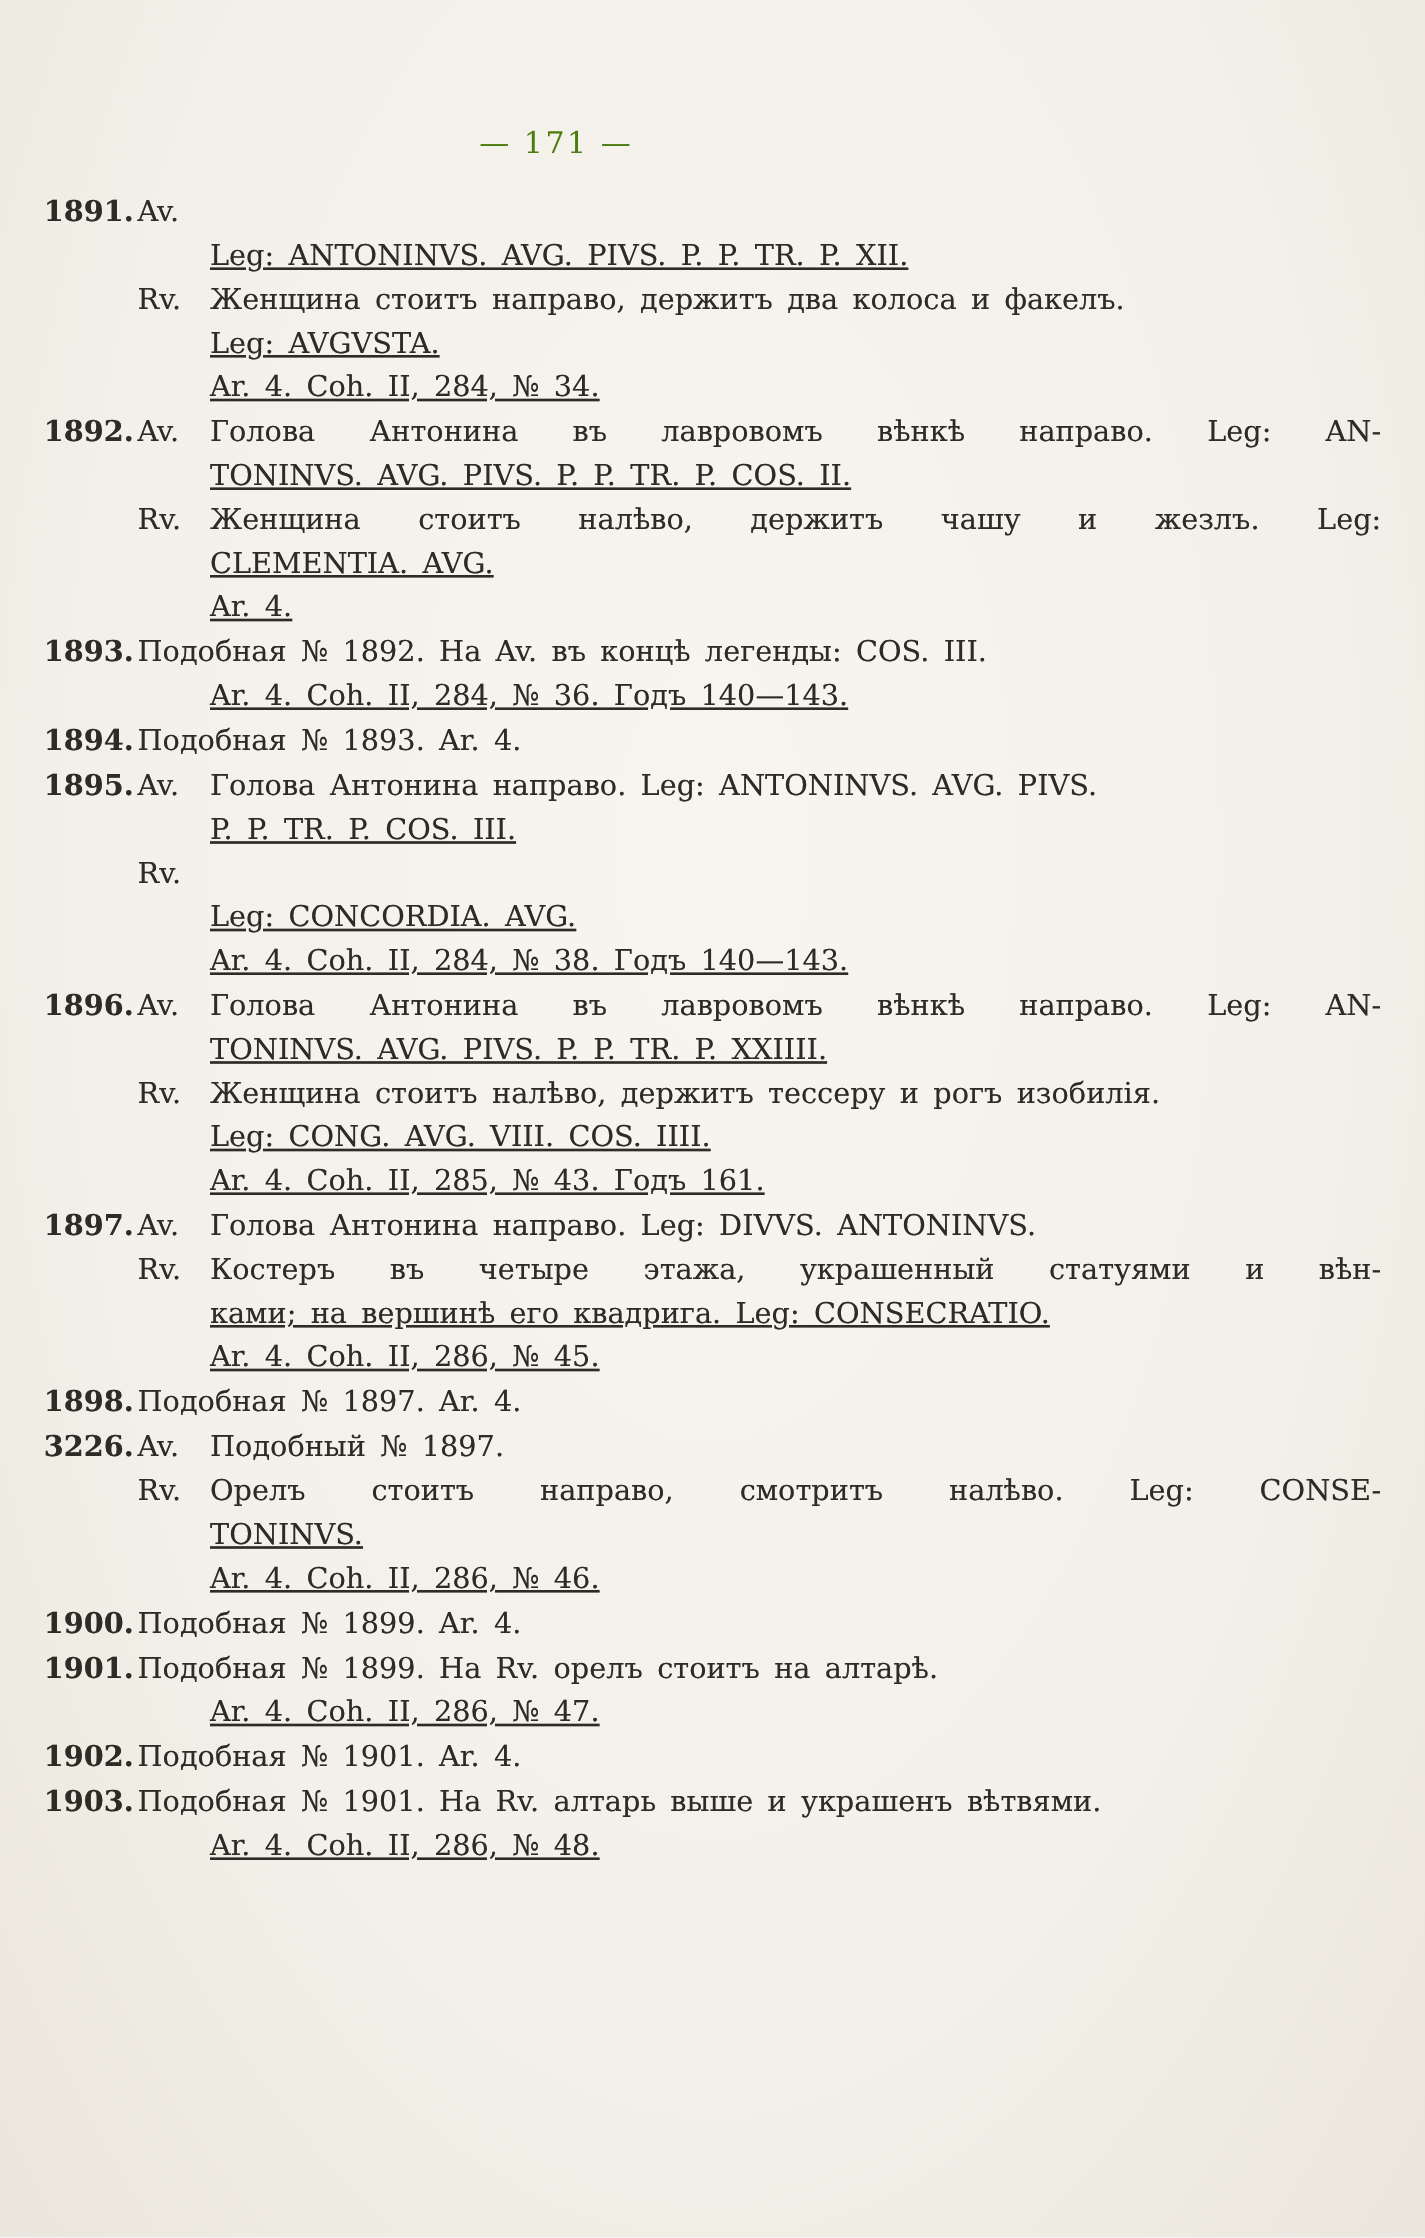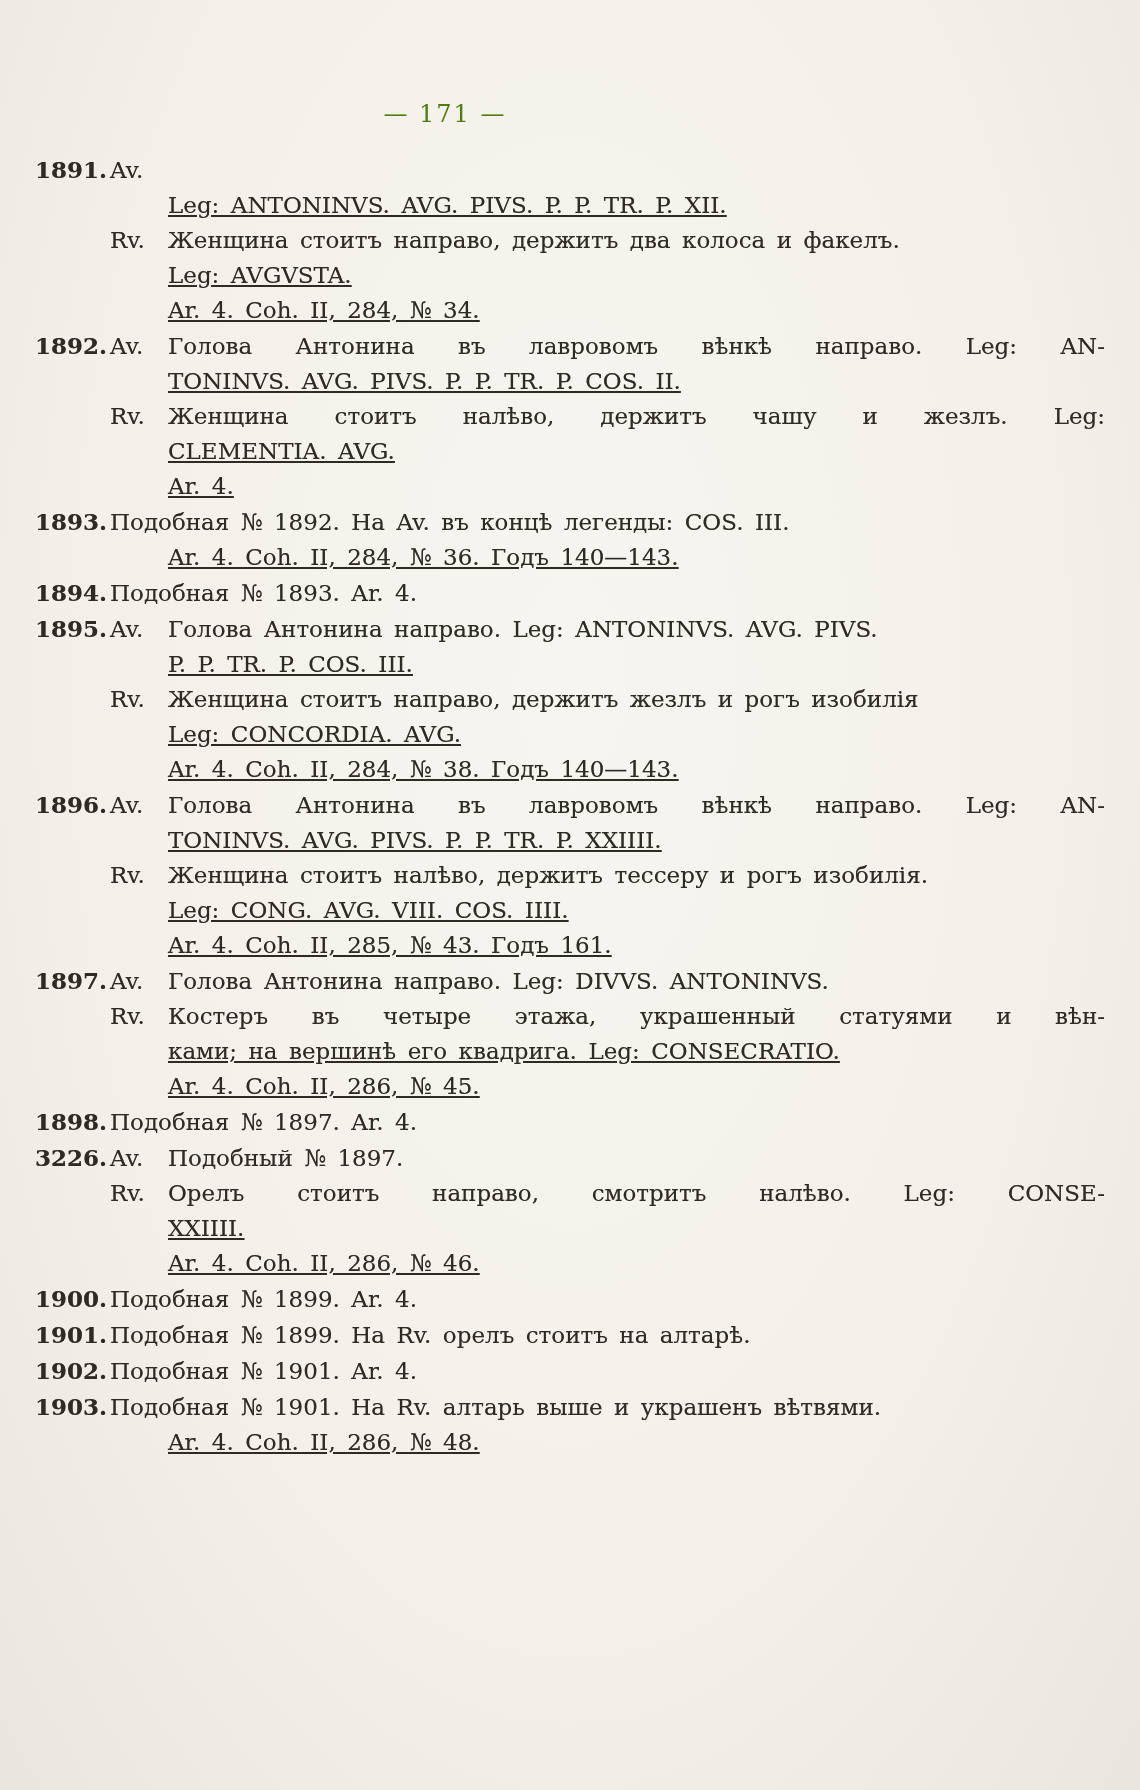--- a/index.html
+++ b/index.html
@@ -119,21 +119,20 @@
       <div class="line">
         <span class="num">1895.</span>
         <span class="side-label">Av.</span>
         <span class="text">Голова Антонина направо. Leg: ANTONINVS. AVG. PIVS.</span>
       </div>
       <div class="line pad-ab">
         <span class="text">P. P. TR. P. COS. III.</span>
       </div>
       <div class="line pad-a">
         <span class="side-label">Rv.</span>
-        <span class="text">Женщина стоитъ направо, держитъ жезлъ и рогъ изобилія</span>
       </div>
       <div class="line pad-ab">
         <span class="text">Leg: CONCORDIA. AVG.</span>
       </div>
       <div class="line pad-ab">
         <span class="text">Ar. 4. Coh. II, 284, № 38. Годъ 140—143.</span>
       </div>
       <div class="line">
         <span class="num">1896.</span>
         <span class="side-label">Av.</span>
@@ -174,32 +173,35 @@
       <div class="line">
         <span class="num">3226.</span>
         <span class="side-label">Av.</span>
         <span class="text">Подобный № 1897.</span>
       </div>
       <div class="line pad-a">
         <span class="side-label">Rv.</span>
         <span class="text justify">Орелъ стоитъ направо, смотритъ налѣво. Leg: CONSE-</span>
       </div>
       <div class="line pad-ab">
-        <span class="text">XXIIII.</span>
+        <span class="text">TONINVS.</span>
       </div>
       <div class="line pad-ab">
         <span class="text">Ar. 4. Coh. II, 286, № 46.</span>
       </div>
       <div class="line">
         <span class="num">1900.</span>
         <span class="text">Подобная № 1899. Ar. 4.</span>
       </div>
       <div class="line">
         <span class="num">1901.</span>
         <span class="text">Подобная № 1899. На Rv. орелъ стоитъ на алтарѣ.</span>
+      </div>
+      <div class="line pad-ab">
+        <span class="text">Ar. 4. Coh. II, 286, № 47.</span>
       </div>
       <div class="line">
         <span class="num">1902.</span>
         <span class="text">Подобная № 1901. Ar. 4.</span>
       </div>
       <div class="line">
         <span class="num">1903.</span>
         <span class="text">Подобная № 1901. На Rv. алтарь выше и украшенъ вѣтвями.</span>
       </div>
       <div class="line pad-ab">

